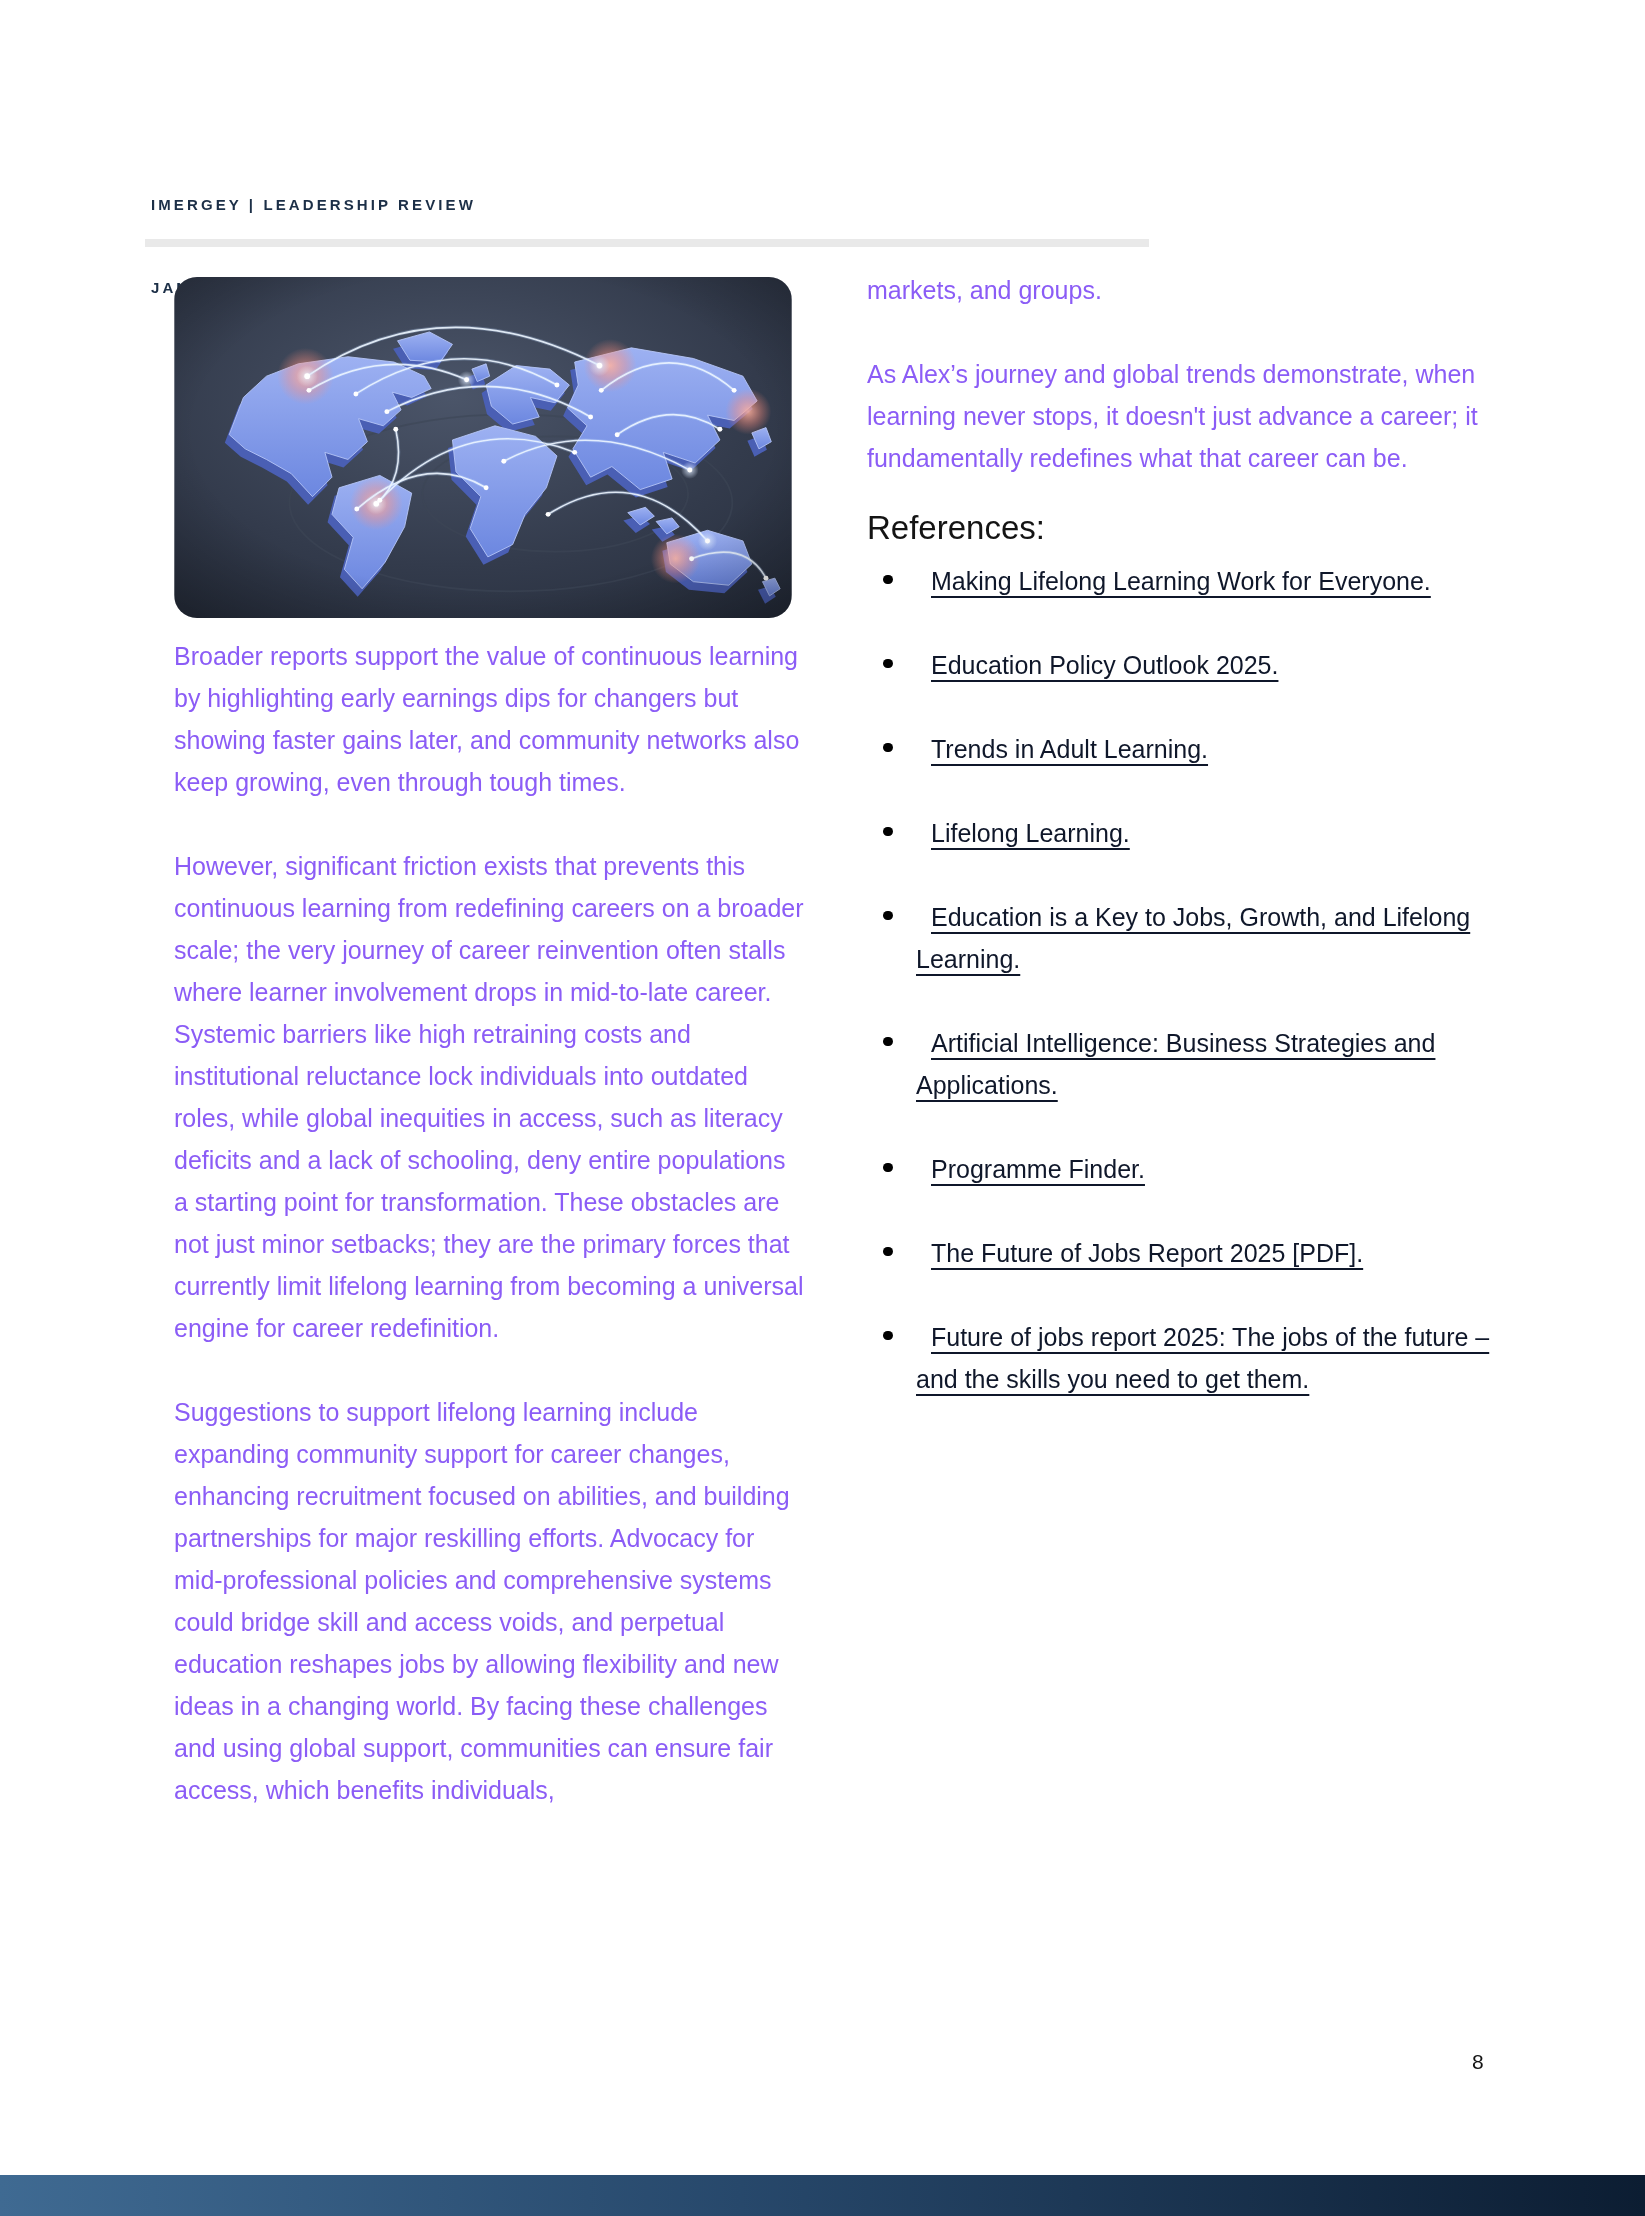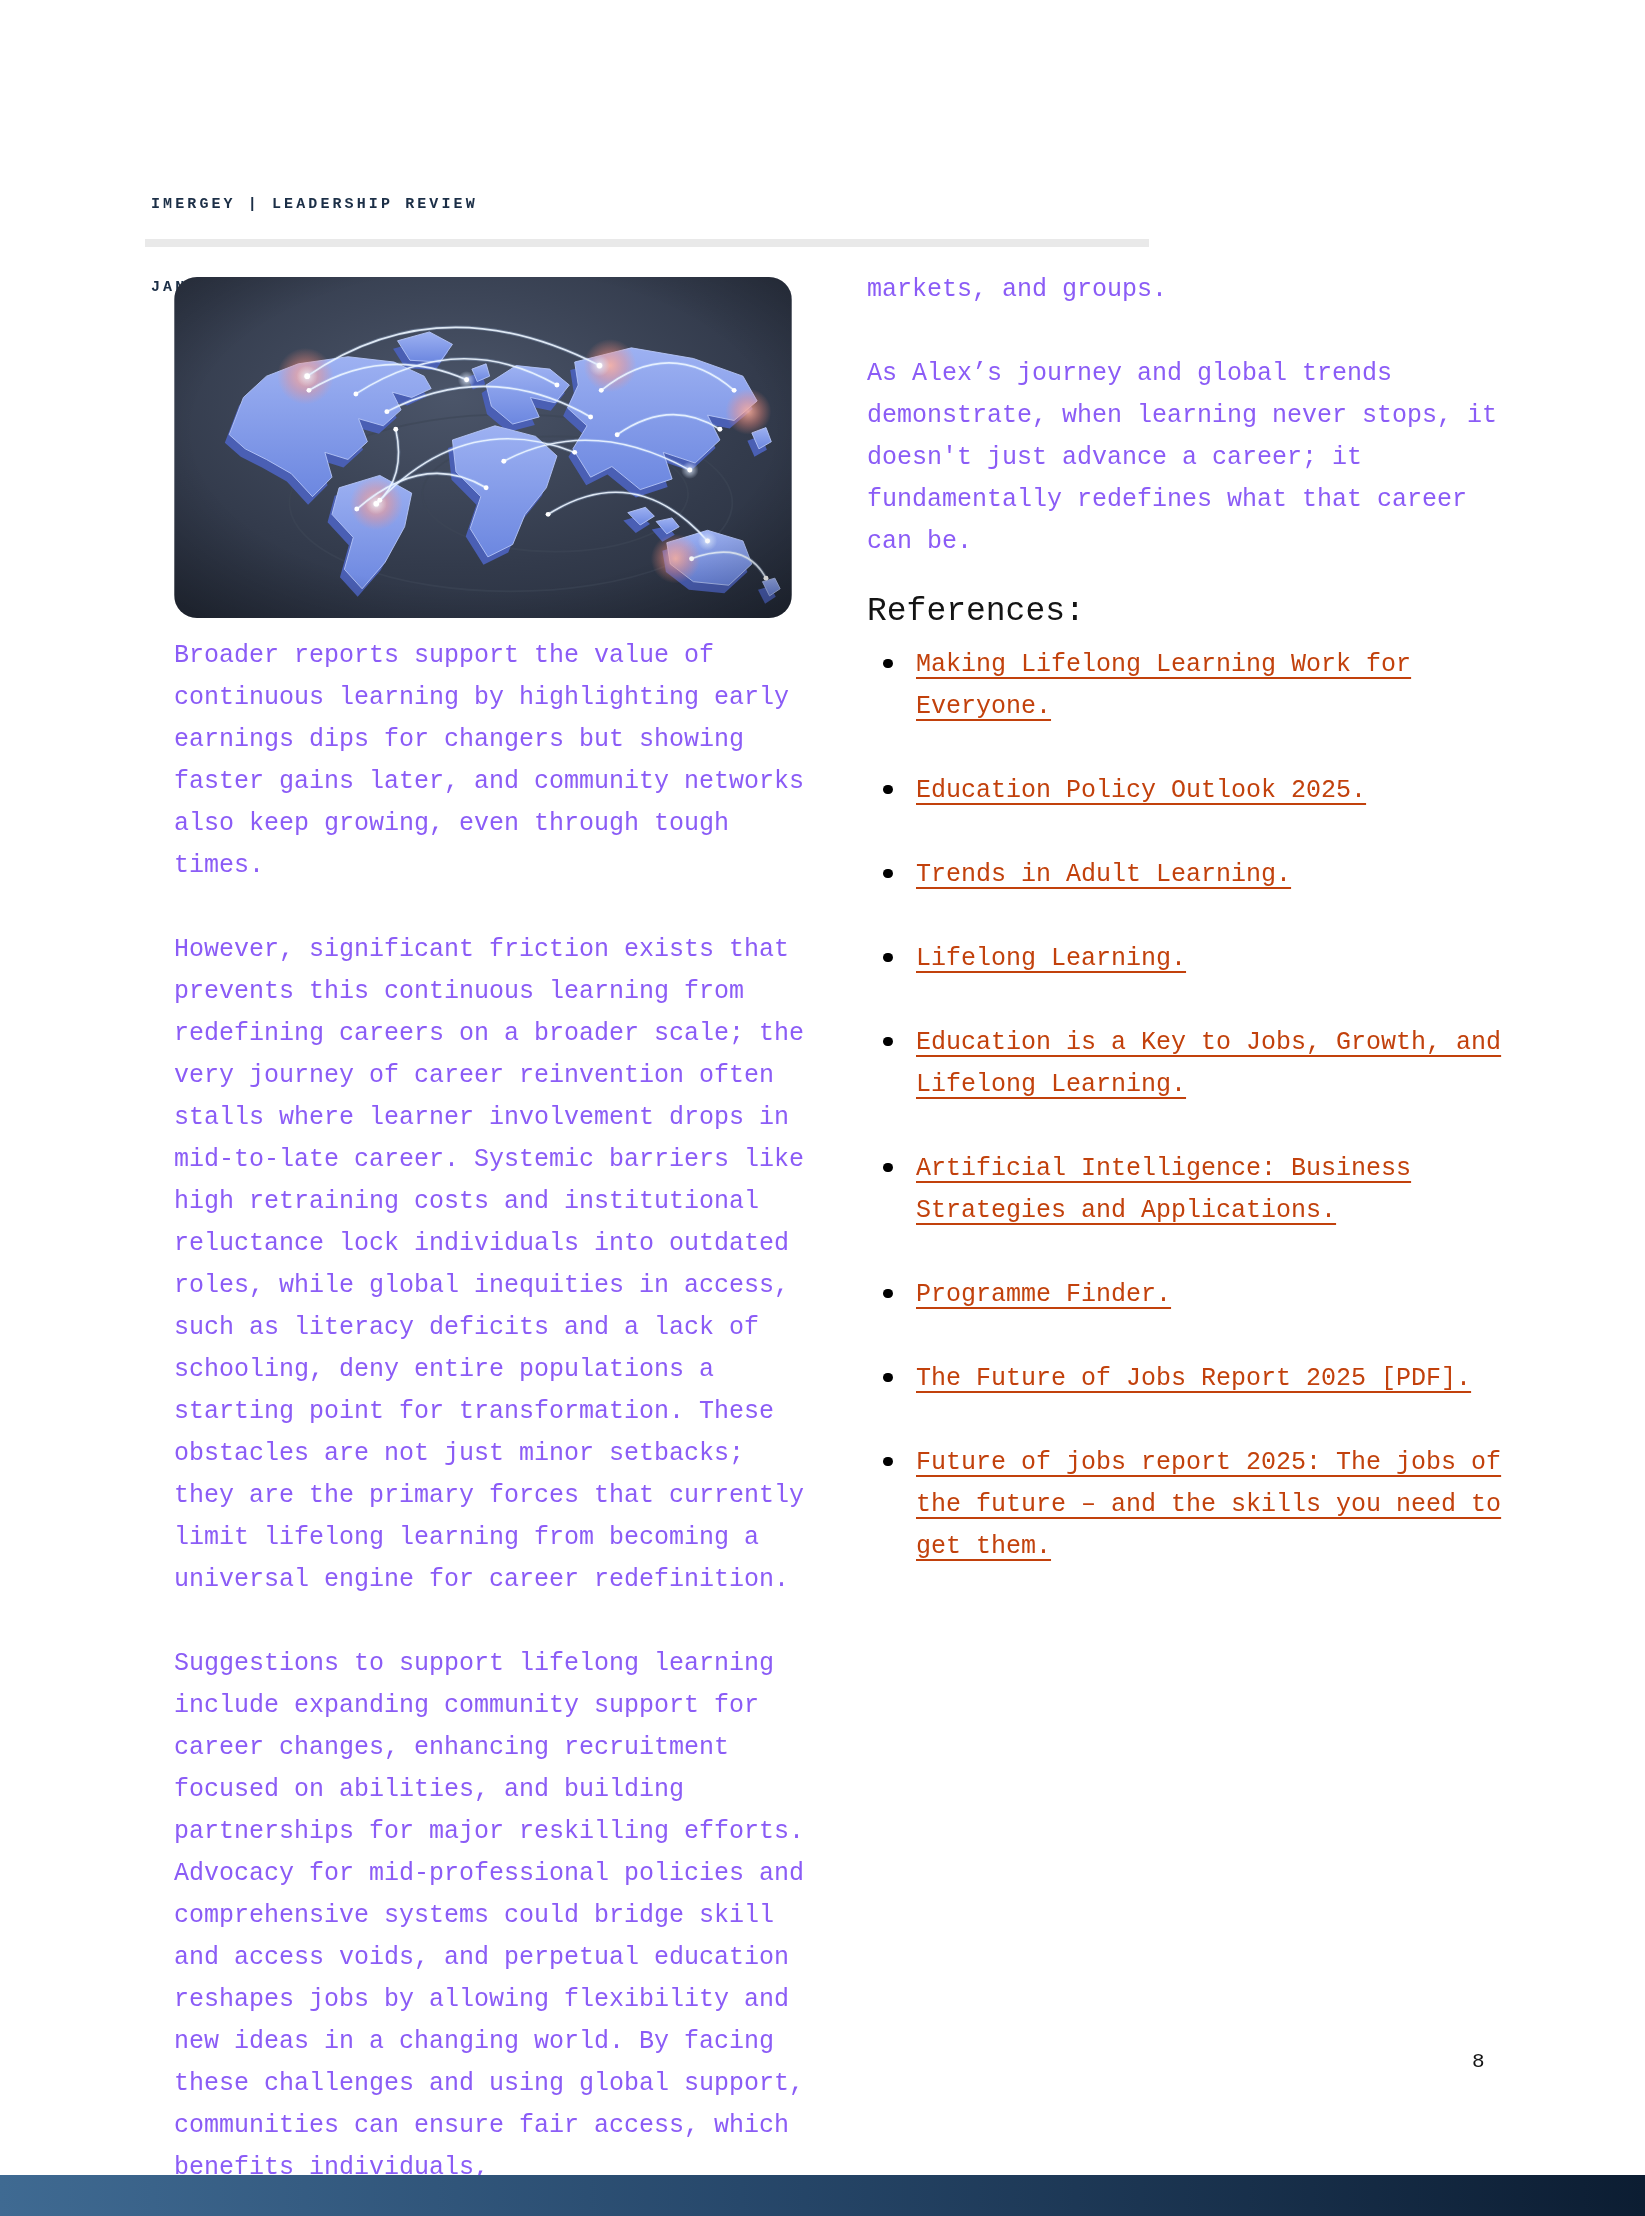--- a/index.html
+++ b/index.html
@@ -1,19 +1,19 @@
 <!DOCTYPE html>
 <html style="font-size:14px"><head>
 <meta charset="utf-8">
 <style>
   html,body { margin:0; padding:0; background:#ffffff; }
   .page {
     position:relative; width:1646px; height:2217px; overflow:hidden;
     background:#ffffff; color:#141414;
-    font-family:Liberation Mono, monospace;
+    font-family:Liberation Sans, sans-serif;
   }
   .masthead {
     position:absolute; left:151px; top:136px;
     color:#1c2f47; font-size:15px; font-weight:700;
     letter-spacing:3.1px; line-height:27.5px; white-space:pre;
   }
   .divider {
     position:absolute; left:145px; top:239px;
     width:1004px; height:8px; background:#e9e9e9;
   }
@@ -30,23 +30,24 @@
   ul.refs { list-style:none; margin:10.6px 0 0 0; padding:0; }
   ul.refs li {
     position:relative; padding-left:49px; margin-bottom:42px;
     font-size:25px; line-height:42px;
   }
   ul.refs li::before {
     content:""; position:absolute; left:16px; top:15px;
     width:9.8px; height:9.8px; border-radius:50%; background:#000000;
   }
   .ref-link {
-    color:#c2410c; text-decoration:underline;
+    color:#0f172a; text-decoration:underline;
     text-decoration-thickness:1.8px; text-underline-offset:6.2px;
     cursor:pointer;
+    margin-left:15px;
   }
   .page-number { position:absolute; left:1472px; top:2050px; font-size:21px; color:#141414; }
   .footer-bar {
     position:absolute; left:0; bottom:0; width:100%; height:42px;
     background:linear-gradient(90deg, #3f6a92 0%, #27486b 45%, #0c1d32 100%);
   }
 </style>
 </head>
 <body>
 

